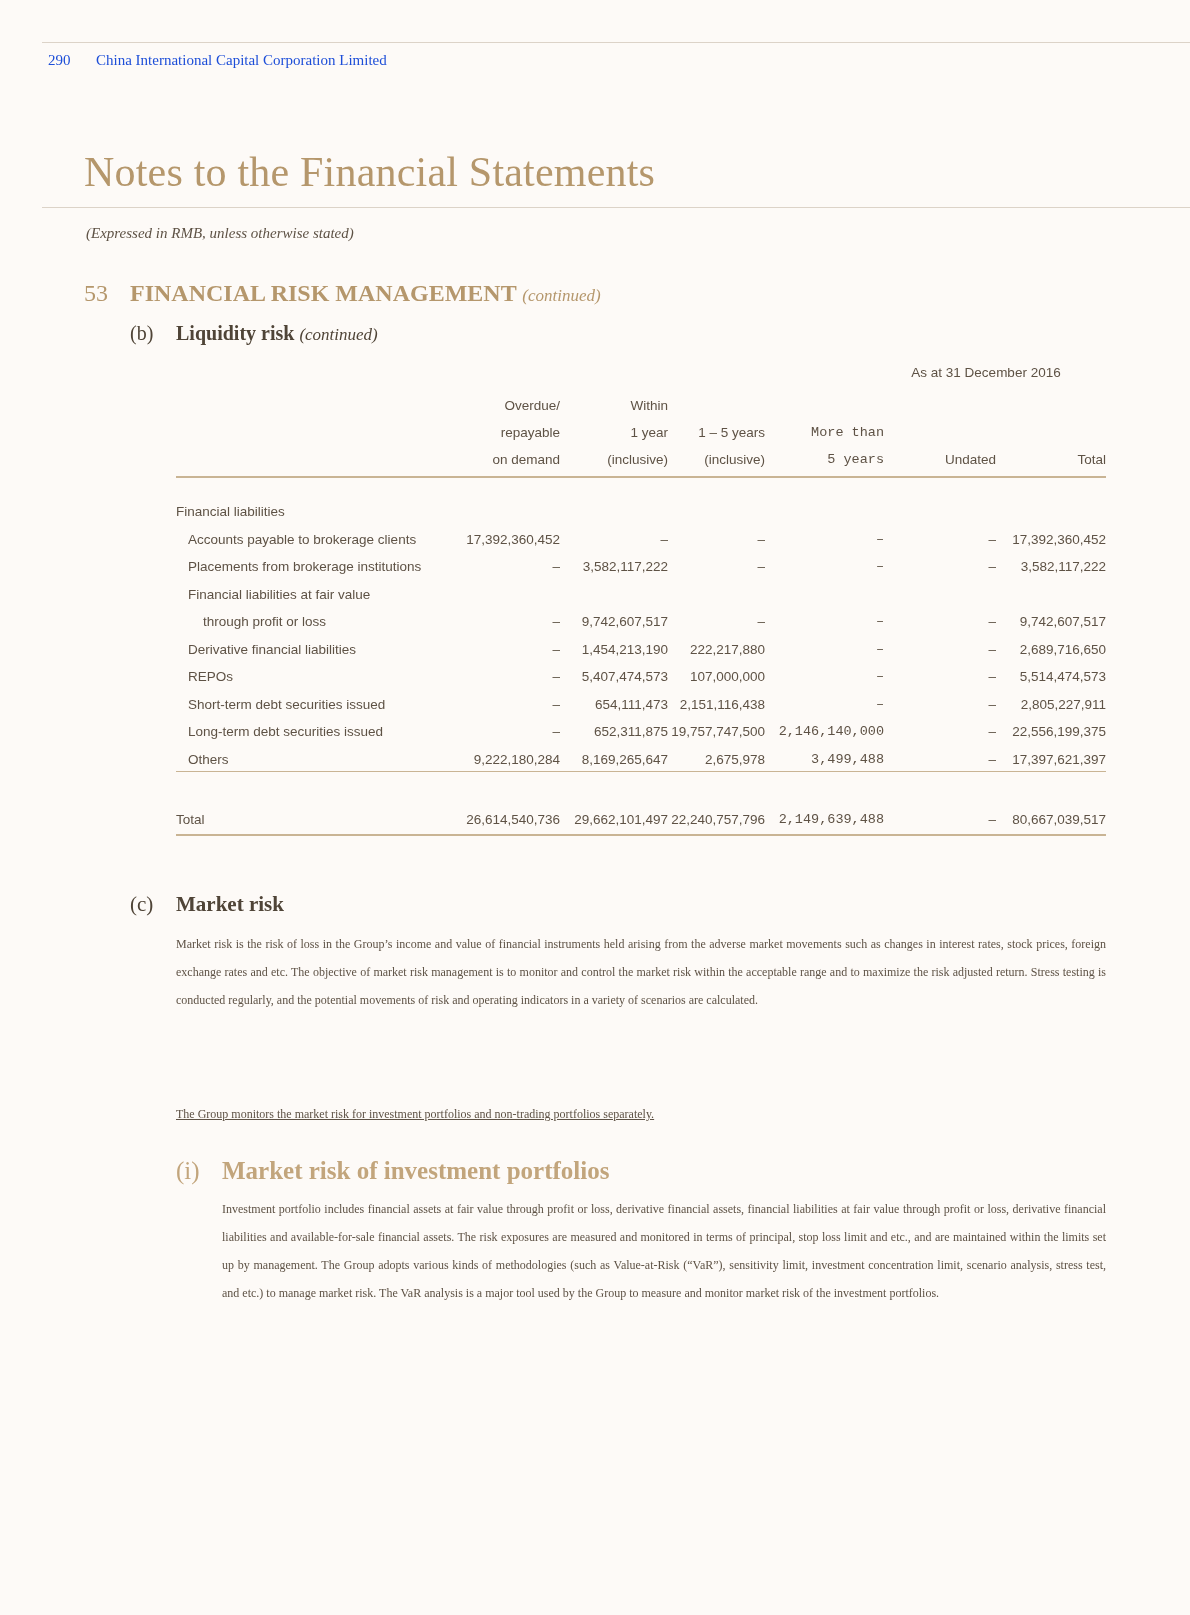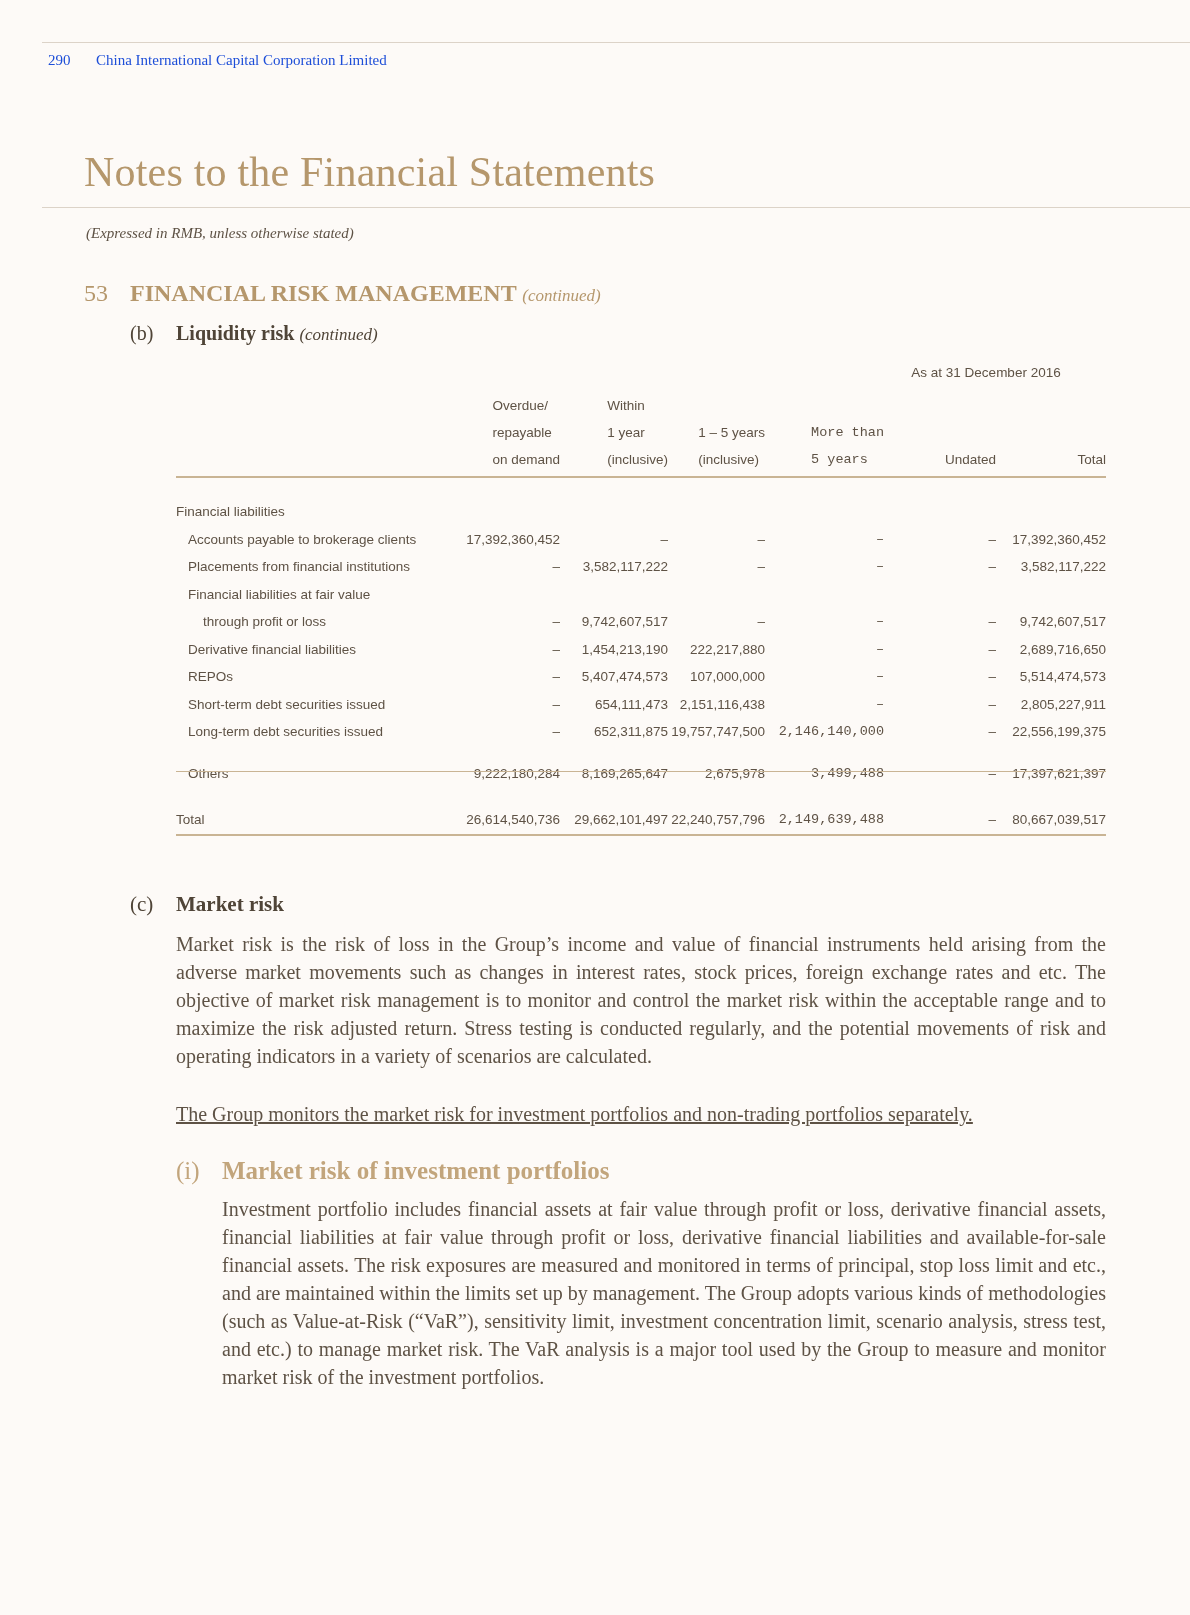--- a/index.html
+++ b/index.html
@@ -22,35 +22,35 @@
     .sec53 .cont { font-size: 17px; font-style: italic; font-weight: normal; }
     .secb { position: absolute; left: 130px; top: 322px; font-size: 20px; color: #4f4437; }
     .secb .lbl { display: inline-block; width: 46px; }
     .secb .t { font-weight: bold; }
     .secb .cont { font-size: 17px; font-style: italic; }
 
     
     .tbl { position: absolute; left: 176px; top: 365px; width: 930px; font-family: "Liberation Sans Narrow", "Liberation Sans", sans-serif; font-size: 13.5px; color: #5e5245; }
     .asat { position: absolute; left: 660px; top: 0; width: 300px; text-align: center; }
     .hdr { position: absolute; top: 27px; left: 0; width: 930px; height: 72px; }
-    .hcol { position: absolute; text-align: left; line-height: 27px; }
+    .hcol { position: absolute; text-align: right; line-height: 27px; }
     .hline { position: absolute; left: 0; width: 930px; height: 2px; background: #c9b494; }
     .row { position: absolute; left: 0; width: 930px; height: 27px; line-height: 27px; }
     .row .label { position: absolute; left: 0; white-space: nowrap; }
     .row .label.ind1 { left: 12px; }
     .row .label.ind2 { left: 27px; }
     .cell { position: absolute; white-space: nowrap; }
     .c0 { right: 546px; } .c1 { right: 438px; } .c2 { right: 341px; }
     .c3 { right: 222px; font-family: Liberation Mono, monospace; } .c4 { right: 110px; } .c5 { right: 0; }
     .thin { position: absolute; left: 0; width: 930px; height: 1px; background: #c9b494; }
 
     .secc { position: absolute; left: 130px; top: 892px; font-size: 21px; color: #4f4437; }
     .secc .lbl { display: inline-block; width: 46px; }
     .secc .t { font-weight: bold; }
-    .para { position: absolute; font-size: 20px; line-height: 28px; text-align: justify; color: #5e5245; margin: 0; }
+    .para { position: absolute; font-size: 12px; line-height: 28px; text-align: justify; color: #5e5245; margin: 0; }
     .p1 { left: 176px; top: 930px; width: 930px; }
     .p2 { left: 176px; top: 1100px; width: 930px; text-decoration: underline; }
     .seci { position: absolute; left: 176px; top: 1157px; font-size: 25px; color: #c2a57c; }
     .seci .lbl { display: inline-block; width: 46px; }
     .seci .t { font-weight: bold; }
     .p3 { left: 222px; top: 1195px; width: 884px; }
   </style>
 </head>
 <body>
 
@@ -116,21 +116,21 @@
       <div class="row" style="top: 160.5px;">
         <div class="label ind1">Accounts payable to brokerage clients</div>
         <div class="cell c0">17,392,360,452</div>
         <div class="cell c1">–</div>
         <div class="cell c2">–</div>
         <div class="cell c3">–</div>
         <div class="cell c4">–</div>
         <div class="cell c5">17,392,360,452</div>
       </div>
       <div class="row" style="top: 188px;">
-        <div class="label ind1">Placements from financial institutions</div>
+        <div class="label ind1">Placements from brokerage institutions</div>
         <div class="cell c0">–</div>
         <div class="cell c1">3,582,117,222</div>
         <div class="cell c2">–</div>
         <div class="cell c3">–</div>
         <div class="cell c4">–</div>
         <div class="cell c5">3,582,117,222</div>
       </div>
       <div class="row" style="top: 215.5px;">
         <div class="label ind1">Financial liabilities at fair value</div>
       </div>
@@ -172,21 +172,21 @@
       </div>
       <div class="row" style="top: 353px;">
         <div class="label ind1">Long-term debt securities issued</div>
         <div class="cell c0">–</div>
         <div class="cell c1">652,311,875</div>
         <div class="cell c2">19,757,747,500</div>
         <div class="cell c3">2,146,140,000</div>
         <div class="cell c4">–</div>
         <div class="cell c5">22,556,199,375</div>
       </div>
-      <div class="row" style="top: 380.5px; margin-top: 14px;">
+      <div class="row" style="top: 380.5px;">
         <div class="label ind1">Others</div>
         <div class="cell c0">9,222,180,284</div>
         <div class="cell c1">8,169,265,647</div>
         <div class="cell c2">2,675,978</div>
         <div class="cell c3">3,499,488</div>
         <div class="cell c4">–</div>
         <div class="cell c5">17,397,621,397</div>
       </div>
       <div class="thin" style="top: 406px;"></div>
       <div class="row" style="top: 441px;">

